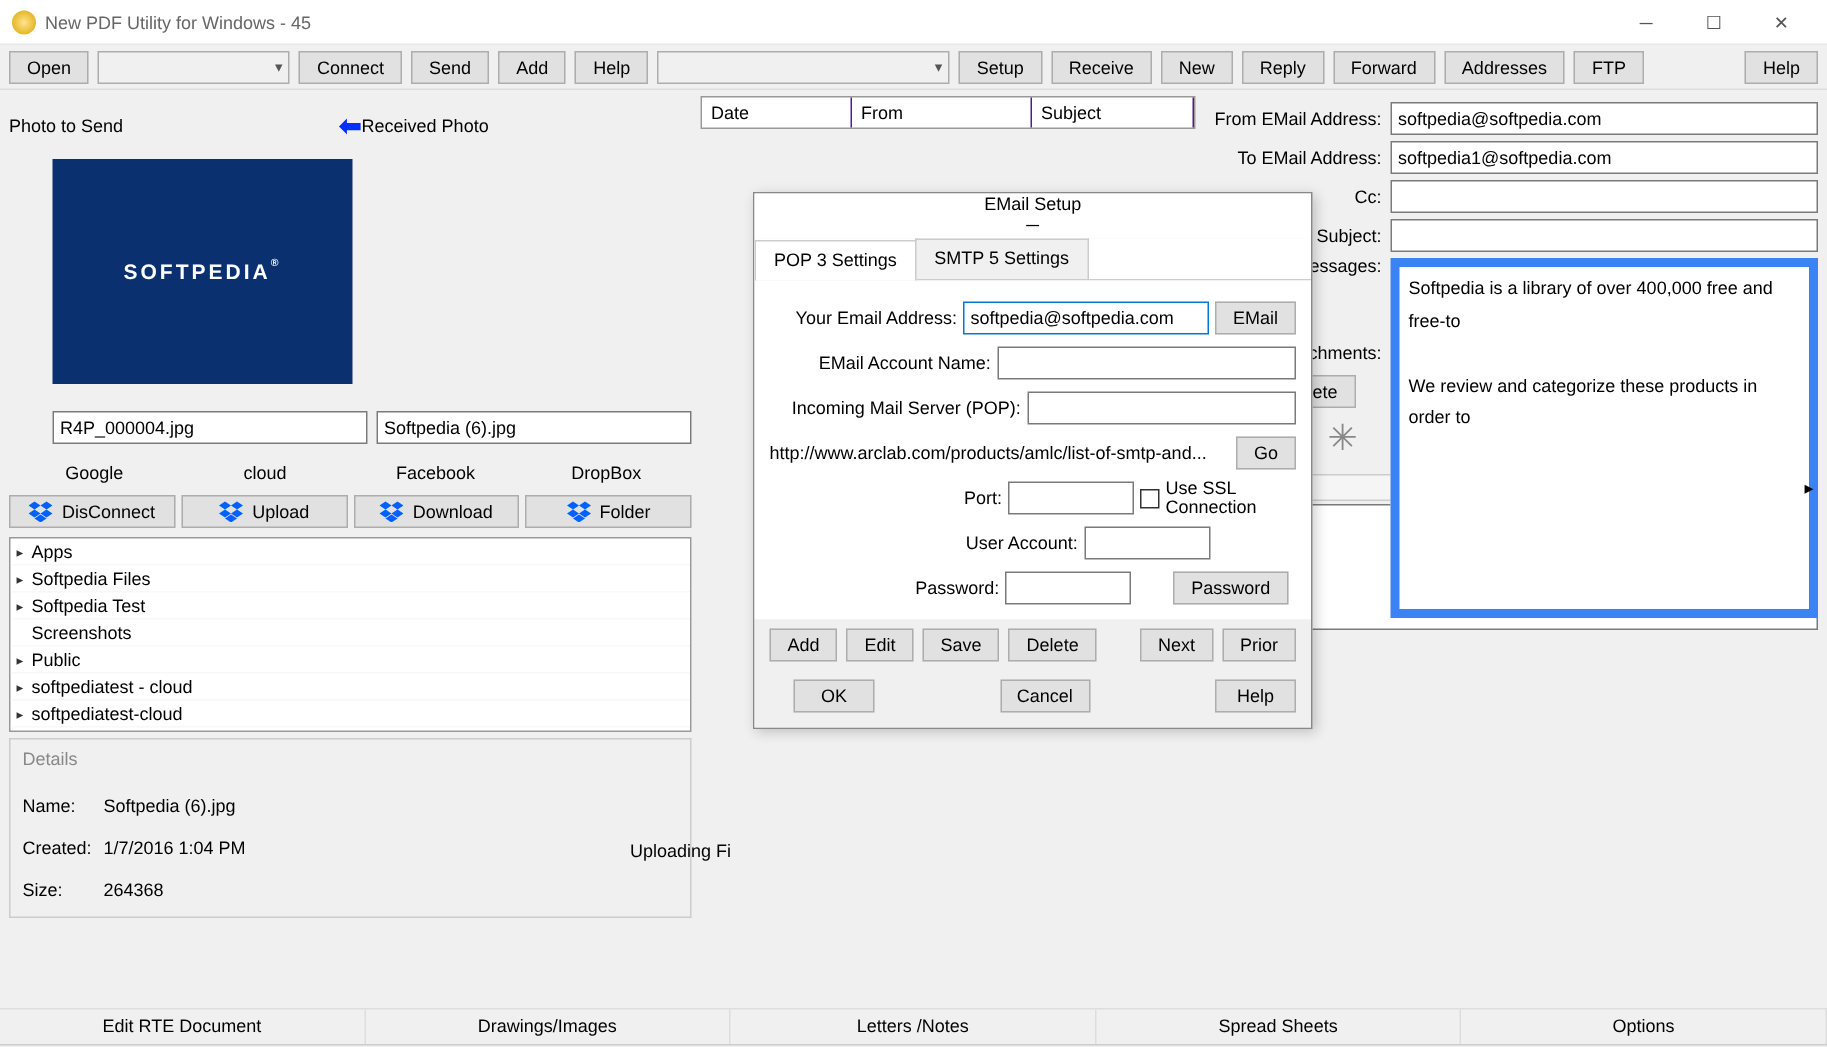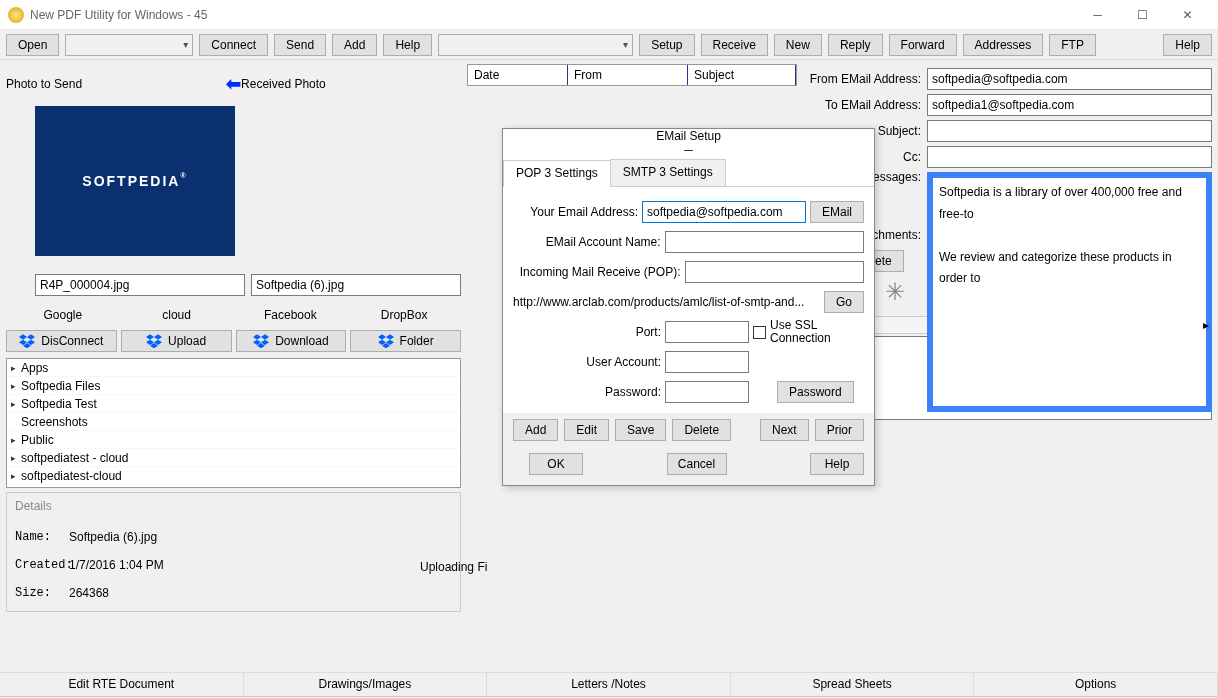--- a/index.html
+++ b/index.html
@@ -26,21 +26,21 @@
 .services .svc.active { border-bottom:0; }
 .db-row { display:flex; gap:4px; margin-top:2px; height:26px; }
 .db-row .btn { flex:1; gap:6px; }
 .db-icon { width:16px; height:14px; }
 .tree { background:#fff; border:1px solid #999; height:130px; overflow:auto; margin-top:2px;}
 .tree .item { height:18px; display:flex; align-items:center; padding:0 4px; border-bottom:1px solid #f8f8f8;}
 .tree .item .caret { width:10px; font-size:9px; color:#333; }
 .details { border:1px solid #ccc; margin-top:4px; background:#f0f0f0; padding:6px 8px; height:120px;}
 .details .dtitle { color:#888; margin-bottom:10px;}
 .details .drow { display:flex; height:28px; align-items:center;}
-.details .drow .dl { width:54px;font-family:Liberation Mono, monospace; }
+.details .drow .dl { width:54px; }
 .uploading { position:absolute; left:420px; top:560px;}
 .msglist-hdr { display:flex; height:22px; border:1px solid #999; background:#fff; margin-bottom:4px; }
 .msglist-hdr .col { padding:3px 6px; border-right:1px solid #4c1d95; }
 .email-fields { margin-top:2px;}
 .efrow { display:flex; align-items:center; height:26px; gap:4px;}
 .efrow .elbl { width:120px; text-align:right; padding-right:2px;}
 .efrow .input { flex:1; }
 .msgarea { border:6px solid #3b82f6; background:#fff; height:240px; padding:4px 6px; margin-top:2px; line-height:1.8; }
 .scrollx { height:18px; border:1px solid #ccc; background:#f5f5f5; display:flex; align-items:center; justify-content:space-between; padding:0 2px; margin-top:16px;}
 .bigtext { height:84px; border:1px solid #7a7a7a; background:#fff; margin-top:2px;}
@@ -51,21 +51,21 @@
 
 .modal { position:absolute; left:502px; top:128px; width:373px; background:#f0f0f0; border:1px solid #888; box-shadow:2px 2px 8px rgba(0,0,0,.2); z-index:10;}
 .modal .mtitle { height:30px; display:flex; align-items:center; padding:0 8px; background:#fff;flex-direction:column;}
 .modal .mtitle .app-icon { width:16px;height:16px;border-radius:50%;background:radial-gradient(circle,#ffe48a,#d9a400);margin-right:6px;}
 .modal .mtitle .t { flex:1; }
 .modal .mtitle .wb { width:32px; text-align:center; }
 .modal .mtabs { height:28px; display:flex; background:#fff; border-bottom:1px solid #ccc;}
 .modal .mtabs .mt { padding:5px 12px; border:1px solid #ccc; border-bottom:0; margin-right:-1px; background:#f0f0f0;}
 .modal .mtabs .mt.active { background:#fff; position:relative; top:1px;}
 .modal .mbody { padding:10px 10px 6px 10px; background:#fff;}
-.mrow { display:flex; align-items:center; height:30px; gap:4px;}
+.mrow { display:flex; align-items:center; height:30px; gap:4px;justify-content:center;}
 .mrow .ml { width:148px; text-align:right; }
 .mrow .input { width:164px;}
 .mrow.short .input { width:84px;}
 .chk { width:13px;height:13px;border:1px solid #333; display:inline-block;}
 .mfoot { padding:6px 10px 10px 10px; display:flex; gap:6px; flex-wrap:wrap; background:#f0f0f0;}
 .mfoot .spacer { flex:1; }
 .spin { position:absolute; left:885px; top:278px; font-size:24px; color:#888; }
 </style>
 </head>
 <body>
@@ -210,25 +210,25 @@
       <div style="flex:1" class="email-fields">
         <div class="efrow">
             <span class="elbl">From EMail Address:</span>
             <input class="input" value="softpedia@softpedia.com" style="">
           </div>
         <div class="efrow">
             <span class="elbl">To EMail Address:</span>
             <input class="input" value="softpedia1@softpedia.com" style="">
           </div>
         <div class="efrow">
+            <span class="elbl">Cc:</span>
+            <input class="input" value="" style="">
+          </div>
+        <div class="efrow">
             <span class="elbl">Subject:</span>
-            <input class="input" value="" style="">
-          </div>
-        <div class="efrow">
-            <span class="elbl">Cc:</span>
             <input class="input" value="" style="">
           </div>
         <div class="efrow" style="align-items:flex-start">
           <span class="elbl">Messages:</span>
           <div style="flex:1">
             <div class="msgarea" id="msgbody">Softpedia is a library of over 400,000 free and free-to<br><br>We review and categorize these products in order to</div>
           </div>
         </div>
         <div class="efrow">
             <span class="btn" style="width:50px;margin-left:0">View</span>
@@ -272,34 +272,34 @@
 <div class="modal">
   <div class="mtitle">
     <span class="app-icon"></span>
     <span class="t">EMail Setup</span>
     <span class="wb">─</span>
     <span class="wb">☐</span>
     <span class="wb">✕</span>
   </div>
   <div class="mtabs">
     <span class="mt active">POP 3 Settings</span>
-    <span class="mt">SMTP 3 Settings</span>
+    <span class="mt">SMTP 5 Settings</span>
   </div>
   <div class="mbody">
     <div class="mrow">
         <span class="ml">Your Email Address:</span>
         <input class="input" style="border-color: rgb(0, 120, 215);" value="softpedia@softpedia.com">
         <span class="btn">EMail</span>
       </div>
     <div class="mrow">
         <span class="ml">EMail Account Name:</span>
         <input class="input" style="width: 200px;" value="">
       </div>
     <div class="mrow">
-        <span class="ml" style="width:168px">Incoming Mail Receive (POP):</span>
+        <span class="ml" style="width:168px">Incoming Mail Server (POP):</span>
         <input class="input" style="width: 180px;" value="">
       </div>
     <div class="mrow">
         <span style="flex:1;color:#000;white-space:nowrap;overflow:hidden;text-overflow:ellipsis">http://www.arclab.com/products/amlc/list-of-smtp-and...</span>
         <span class="btn">Go</span>
       </div>
     <div class="mrow short">
         <span class="ml">Port:</span>
         <input class="input" value="" style="">
         <span class="chk"></span>

